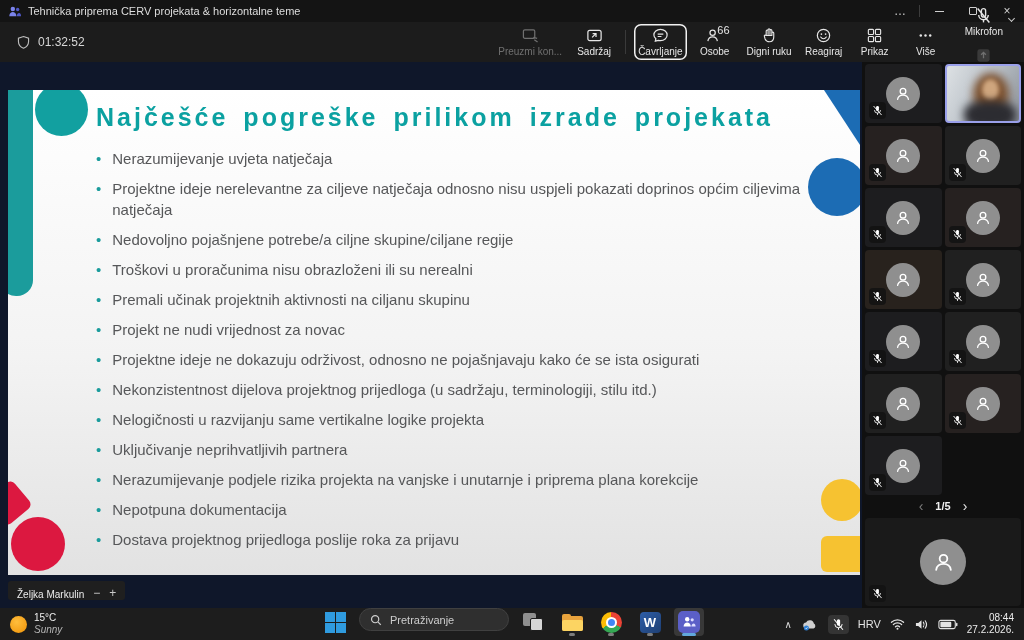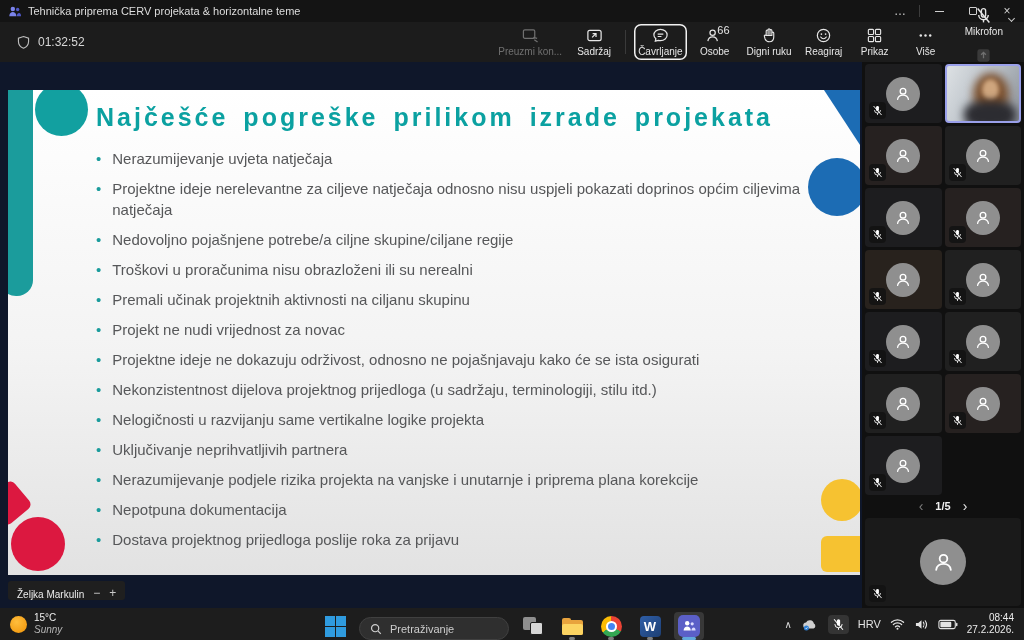--- a/index.html
+++ b/index.html
@@ -70,21 +70,21 @@
   .big-tile { position:relative; flex:1; margin-top:1px; border-radius:4px; background:#1a1a1a; display:flex; align-items:center; justify-content:center; }
   .big-tile .avatar { width:46px; height:46px; }
   .big-tile .avatar svg { width:27px; height:27px; }
 
   
   .taskbar { position:absolute; left:0; right:0; bottom:0; height:32px; background:#1d1d1d; display:flex; align-items:center; }
   .weather { display:flex; align-items:center; gap:7px; padding-left:10px; }
   .sun { width:17px; height:17px; border-radius:50%; background:radial-gradient(circle at 40% 35%, #ffbe3d, #f09206); }
   .wx-text { font-size:10px; line-height:1.2; color:#ededed; }
   .wx-text .cond { color:#b5b5b5;font-style:italic; }
-  .tb-center { position:absolute; left:50%; transform:translateX(-50%); display:flex; align-items:flex-end; gap:9px; height:100%; }
+  .tb-center { position:absolute; left:50%; transform:translateX(-50%); display:flex; align-items:flex-start; gap:9px; height:100%; }
   .tb-app { position:relative; width:30px; height:28px; display:flex; align-items:center; justify-content:center; border-radius:4px; }
   .tb-app.running::after { content:""; position:absolute; bottom:0px; left:50%; transform:translateX(-50%); width:6px; height:3px; border-radius:2px; background:#7d7d7d; }
   .tb-app.active { background:#383838; }
   .tb-app.active::after { content:""; position:absolute; bottom:0px; left:50%; transform:translateX(-50%); width:14px; height:3px; border-radius:2px; background:#62a8dc; }
   .search-pill { display:flex; align-items:center; gap:8px; width:150px; height:23px; background:#2f2f2f; border:1px solid #404040; border-radius:12px; padding:0 10px; color:#cdcdcd; font-size:11px; }
   .win-logo { display:grid; grid-template-columns:10px 10px; grid-template-rows:10px 10px; gap:1px; }
   .win-logo span { background:#2f9bdf; }
   .taskview { position:relative; width:20px; height:18px; }
   .taskview .b1 { position:absolute; left:0; top:0; width:13px; height:13px; background:#8f8f8f; border-radius:2px; }
   .taskview .b2 { position:absolute; right:0; bottom:0; width:13px; height:13px; background:#d6d6d6; border-radius:2px; border:1px solid #1d1d1d; }

